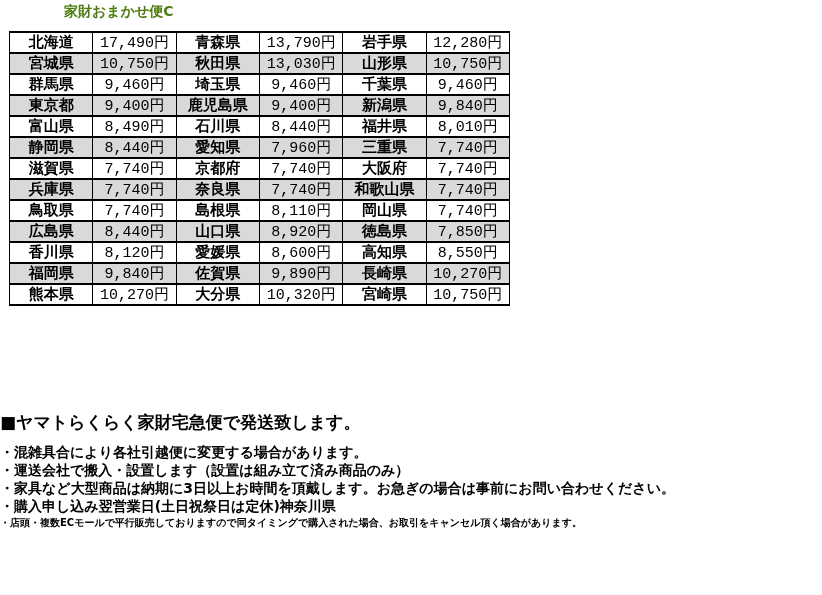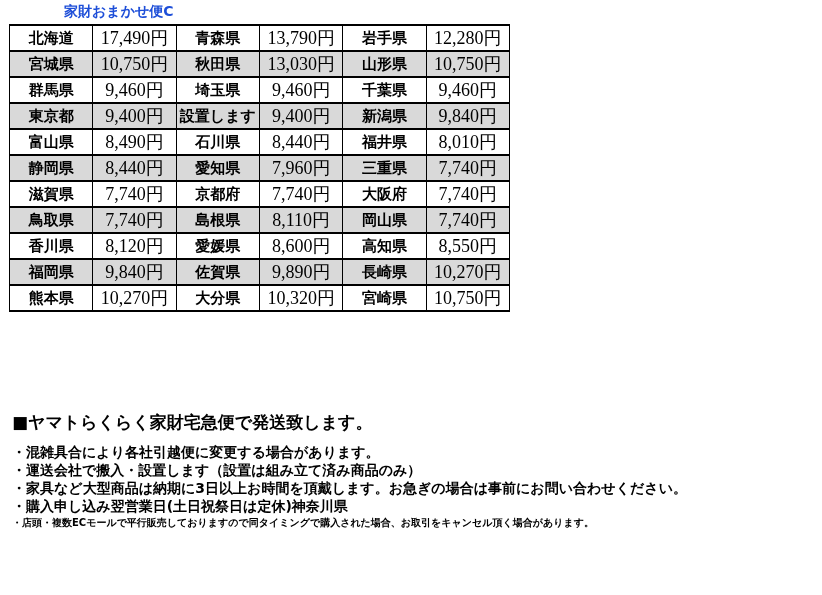--- a/index.html
+++ b/index.html
@@ -9,51 +9,51 @@
     font-family: "DejaVu Sans", sans-serif;
     color: #000000;
   }
   .page { position: relative; width: 822px; height: 595px; overflow: hidden; }
 
   .title {
     position: absolute;
     left: 64px; top: 3px;
     font-size: 14px;
     font-weight: bold;
-    color: #1d4ed8;
+    color: #4d7c0f;
     letter-spacing: 0px;
     white-space: nowrap;
   }
 
   table.fee-table {
     position: absolute;
-    left: 9px; top: 24px;
+    left: 9px; top: 31px;
     width: 501px;
     border-collapse: collapse;
     table-layout: fixed;
   }
   table.fee-table td {
     height: 21px;
     text-align: center;
     vertical-align: middle;
     border-left: 1px solid #000;
     border-right: 1px solid #000;
     border-top: 2px solid #000;
     border-bottom: 2px solid #000;
     overflow: hidden;
     white-space: nowrap;
     background: #ffffff;
   }
   table.fee-table tr:nth-child(even) td { background: #d9d9d9; }
   td.pref  { font-size: 15px; font-weight: bold; }
-  td.price { font-size: 18px; font-weight: normal; font-family: Liberation Serif, serif; }
+  td.price { font-size: 15px; font-weight: normal; font-family: Liberation Mono, monospace; }
 
   .notes {
     position: absolute;
-    left: 12px; top: 412px;
+    left: 0; top: 412px;
     width: 810px;
   }
   .notes-heading {
     font-size: 17px;
     font-weight: bold;
     line-height: 20px;
     margin-bottom: 11px;
     white-space: nowrap;
   }
   .note-line {
@@ -99,21 +99,21 @@
           <td class="pref">群馬県</td>
           <td class="price">9,460円</td>
           <td class="pref">埼玉県</td>
           <td class="price">9,460円</td>
           <td class="pref">千葉県</td>
           <td class="price">9,460円</td>
         </tr>
         <tr>
           <td class="pref">東京都</td>
           <td class="price">9,400円</td>
-          <td class="pref">設置します</td>
+          <td class="pref">鹿児島県</td>
           <td class="price">9,400円</td>
           <td class="pref">新潟県</td>
           <td class="price">9,840円</td>
         </tr>
         <tr>
           <td class="pref">富山県</td>
           <td class="price">8,490円</td>
           <td class="pref">石川県</td>
           <td class="price">8,440円</td>
           <td class="pref">福井県</td>
@@ -129,26 +129,42 @@
         </tr>
         <tr>
           <td class="pref">滋賀県</td>
           <td class="price">7,740円</td>
           <td class="pref">京都府</td>
           <td class="price">7,740円</td>
           <td class="pref">大阪府</td>
           <td class="price">7,740円</td>
         </tr>
         <tr>
+          <td class="pref">兵庫県</td>
+          <td class="price">7,740円</td>
+          <td class="pref">奈良県</td>
+          <td class="price">7,740円</td>
+          <td class="pref">和歌山県</td>
+          <td class="price">7,740円</td>
+        </tr>
+        <tr>
           <td class="pref">鳥取県</td>
           <td class="price">7,740円</td>
           <td class="pref">島根県</td>
           <td class="price">8,110円</td>
           <td class="pref">岡山県</td>
           <td class="price">7,740円</td>
+        </tr>
+        <tr>
+          <td class="pref">広島県</td>
+          <td class="price">8,440円</td>
+          <td class="pref">山口県</td>
+          <td class="price">8,920円</td>
+          <td class="pref">徳島県</td>
+          <td class="price">7,850円</td>
         </tr>
         <tr>
           <td class="pref">香川県</td>
           <td class="price">8,120円</td>
           <td class="pref">愛媛県</td>
           <td class="price">8,600円</td>
           <td class="pref">高知県</td>
           <td class="price">8,550円</td>
         </tr>
         <tr>

